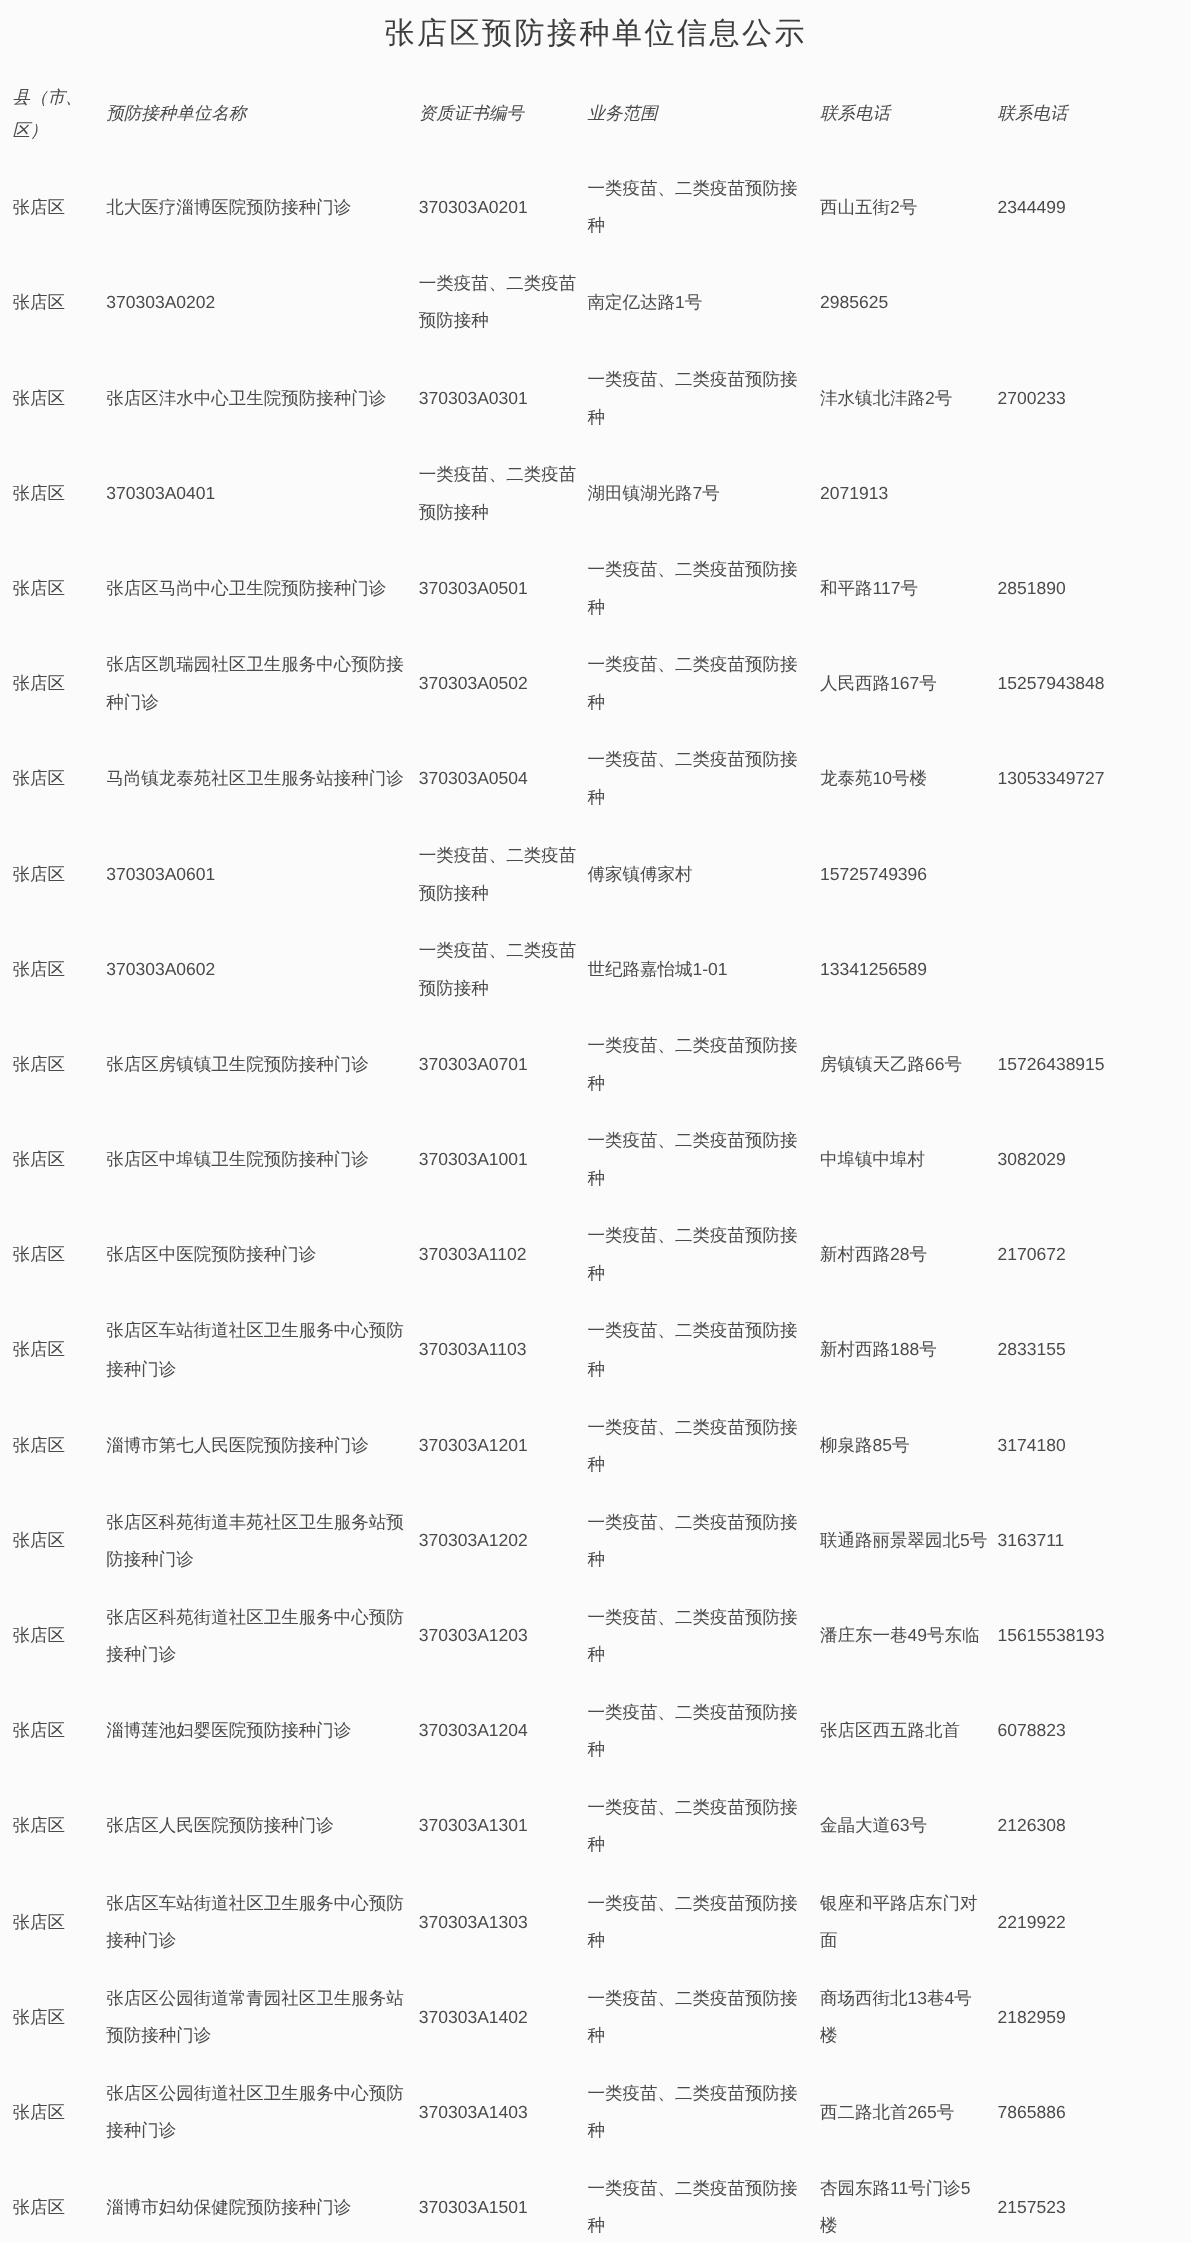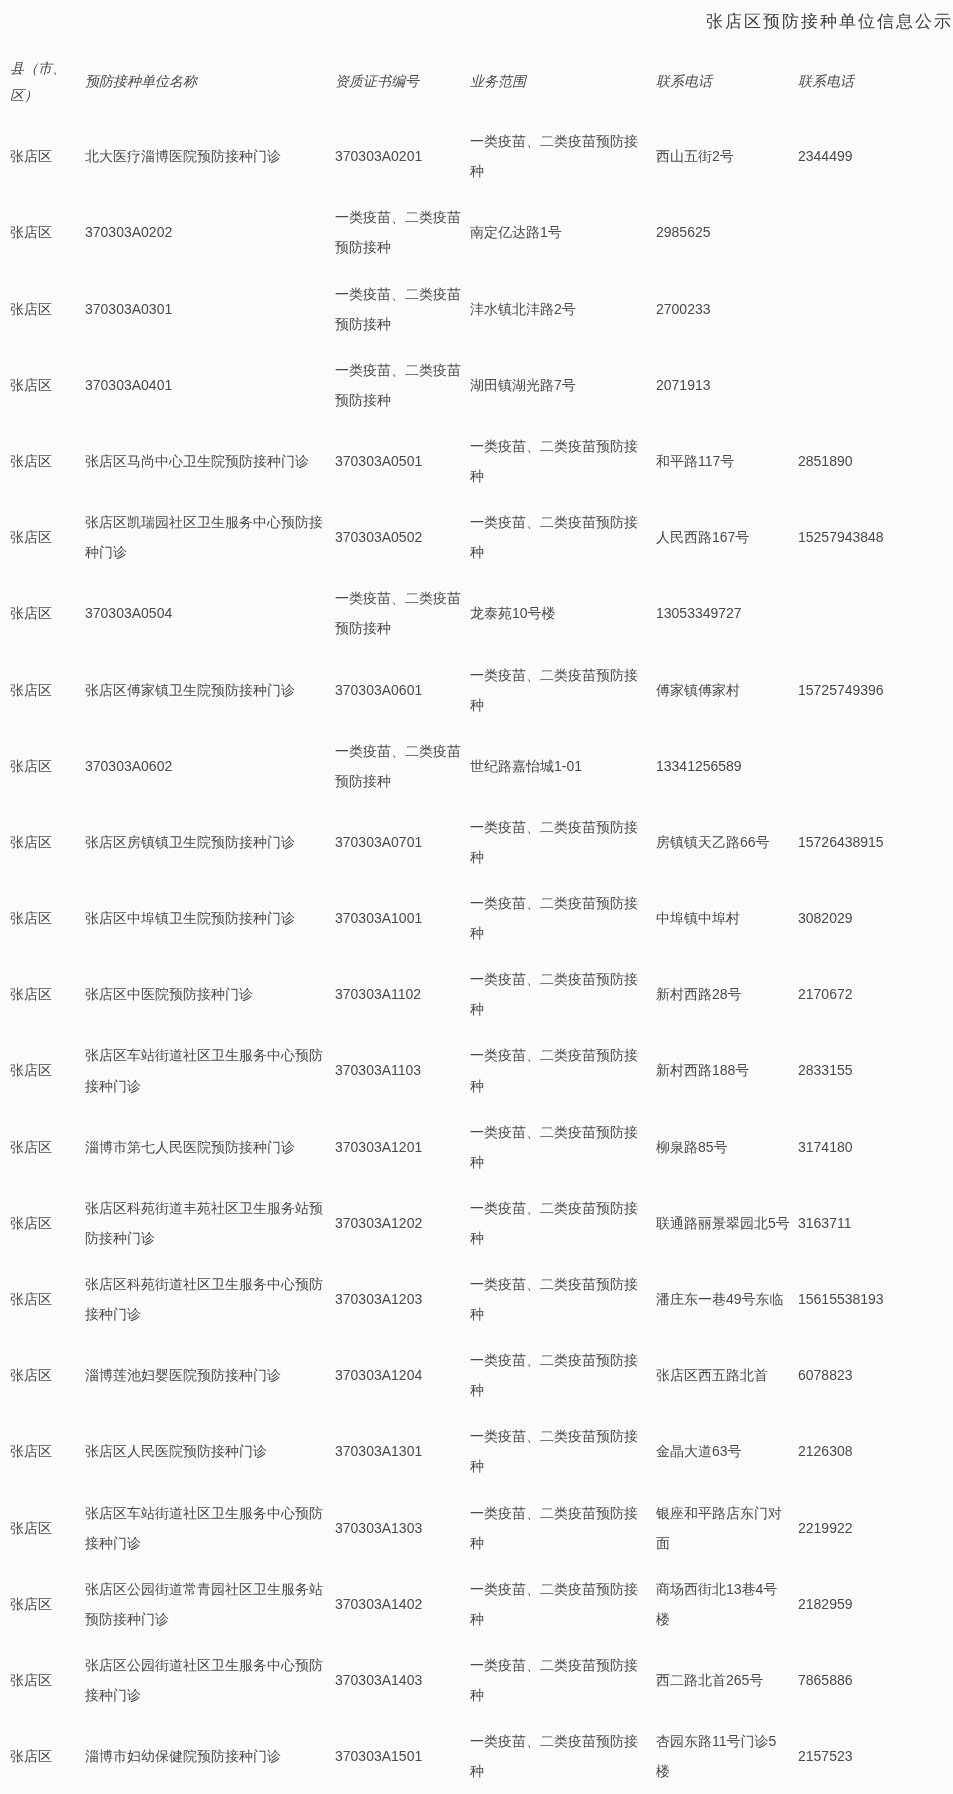--- a/index.html
+++ b/index.html
@@ -11,23 +11,23 @@
   }
   .page{
     width:953px;
     margin:0 auto;
     background:#fbfbfb;
     padding-bottom:2px;
   }
   .page-title{
     font-family:"Liberation Serif","DejaVu Serif",serif;
     font-weight:400;
-    font-size:17px;
+    font-size:24px;
     color:#3d3d3d;
-    text-align:right;
+    text-align:center;
     letter-spacing:2px;
     margin:0;
     padding:10px 0 14px 0;
   }
   .thead, .row{
     display:grid;
     grid-template-columns:75px 250px 135px 186px 142px 1fr;
     align-items:center;
     padding:8px 10px;
     box-sizing:border-box;
@@ -82,20 +82,21 @@
   </div>
       <div class="row">
     <div class="cell c1">张店区</div>
     <div class="cell c3">370303A0202</div>
     <div class="cell c4">一类疫苗、二类疫苗预防接种</div>
     <div class="cell c5">南定亿达路1号</div>
     <div class="cell c6">2985625</div>
   </div>
       <div class="row">
     <div class="cell c1">张店区</div>
+    <div class="cell c2">张店区沣水中心卫生院预防接种门诊</div>
     <div class="cell c3">370303A0301</div>
     <div class="cell c4">一类疫苗、二类疫苗预防接种</div>
     <div class="cell c5">沣水镇北沣路2号</div>
     <div class="cell c6">2700233</div>
   </div>
       <div class="row">
     <div class="cell c1">张店区</div>
     <div class="cell c3">370303A0401</div>
     <div class="cell c4">一类疫苗、二类疫苗预防接种</div>
     <div class="cell c5">湖田镇湖光路7号</div>
@@ -112,28 +113,28 @@
       <div class="row">
     <div class="cell c1">张店区</div>
     <div class="cell c2">张店区凯瑞园社区卫生服务中心预防接种门诊</div>
     <div class="cell c3">370303A0502</div>
     <div class="cell c4">一类疫苗、二类疫苗预防接种</div>
     <div class="cell c5">人民西路167号</div>
     <div class="cell c6">15257943848</div>
   </div>
       <div class="row">
     <div class="cell c1">张店区</div>
+    <div class="cell c2">马尚镇龙泰苑社区卫生服务站接种门诊</div>
     <div class="cell c3">370303A0504</div>
     <div class="cell c4">一类疫苗、二类疫苗预防接种</div>
     <div class="cell c5">龙泰苑10号楼</div>
     <div class="cell c6">13053349727</div>
   </div>
       <div class="row">
     <div class="cell c1">张店区</div>
-    <div class="cell c2">张店区傅家镇卫生院预防接种门诊</div>
     <div class="cell c3">370303A0601</div>
     <div class="cell c4">一类疫苗、二类疫苗预防接种</div>
     <div class="cell c5">傅家镇傅家村</div>
     <div class="cell c6">15725749396</div>
   </div>
       <div class="row">
     <div class="cell c1">张店区</div>
     <div class="cell c3">370303A0602</div>
     <div class="cell c4">一类疫苗、二类疫苗预防接种</div>
     <div class="cell c5">世纪路嘉怡城1-01</div>

